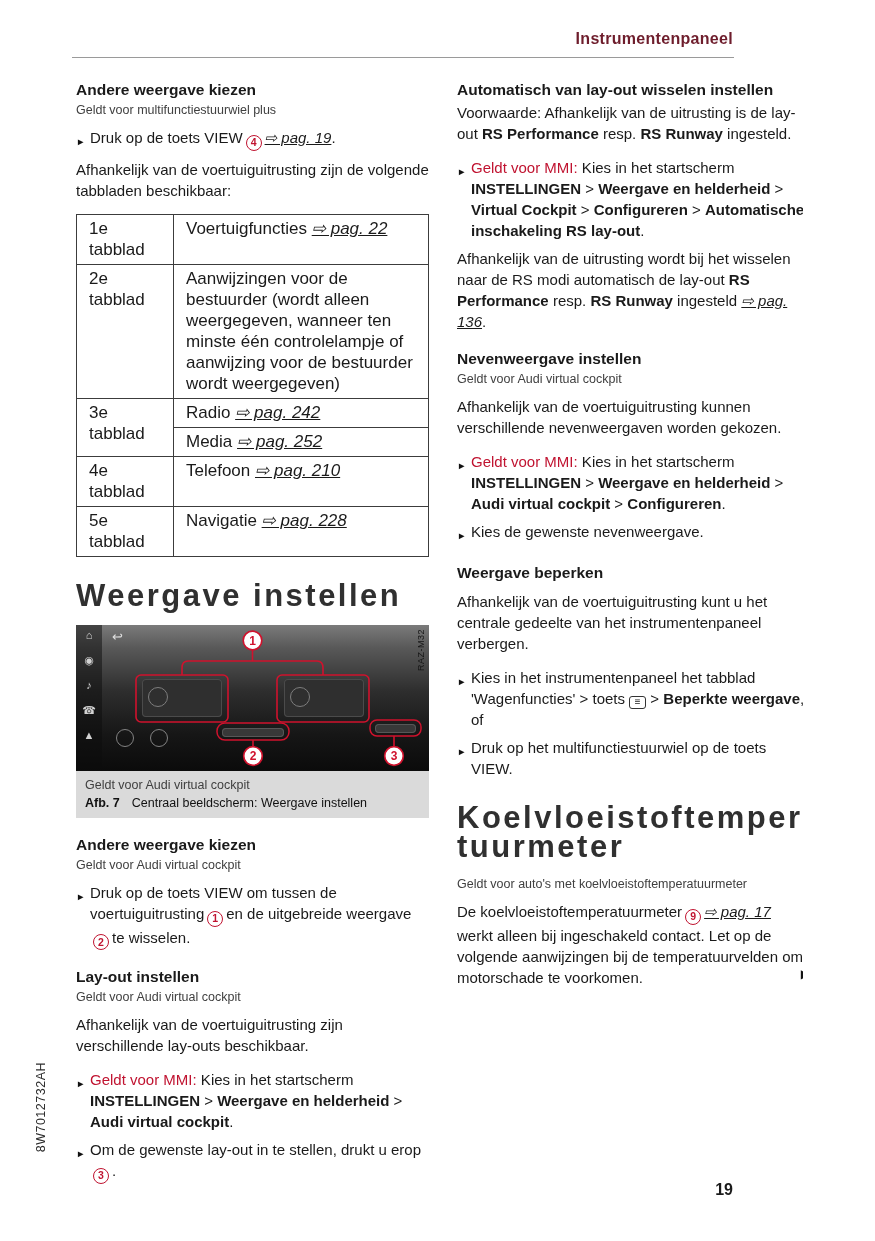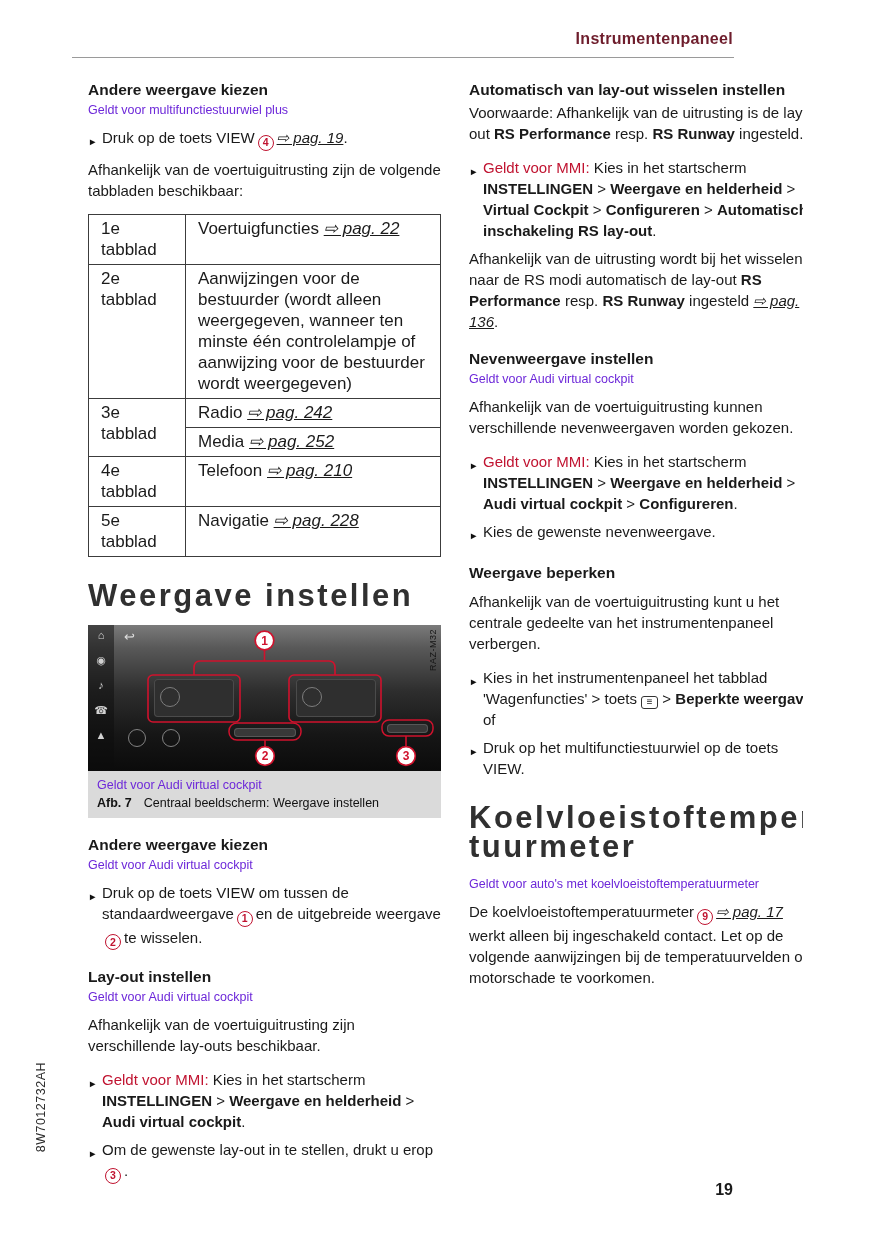--- a/index.html
+++ b/index.html
@@ -7,27 +7,27 @@
   .page {
     position:relative; width:803px; height:1241px; background:#fff;
     font-family:"Liberation Sans", sans-serif; color:#1a1a1a; overflow:hidden;
   }
   .chapter-header {
     position:absolute; top:30px; right:70px;
     font-size:16px; font-weight:bold; color:#6e1d2c; letter-spacing:.3px;
   }
   .header-rule { position:absolute; top:57px; left:72px; right:69px; border-top:1px solid #9a9a9a; }
   .columns {
-    position:absolute; top:80px; left:88px; width:734px;
+    position:absolute; top:80px; left:76px; width:734px;
     display:grid; grid-template-columns:353px 353px; column-gap:28px; align-items:start;
   }
   .col { width:353px; }
   .sec-title { font-size:15.5px; font-weight:bold; margin:17px 0 2px; line-height:20px; }
   .sec-title.first { margin-top:0; }
-  .applies { font-size:12.5px; color:#6d28d9; margin:0 0 9px; line-height:16px; }
+  .applies { font-size:12.5px; color:#404040; margin:0 0 9px; line-height:16px; }
   .para { font-size:15px; line-height:21px; margin:0 0 13px; }
   .bullet { display:flex; font-size:15px; line-height:21px; margin:0 0 7px; }
   .bullet .marker { flex:0 0 14px; width:14px; font-size:9.5px; padding-top:4px; color:#111; }
   .btext { flex:1; }
   .ref { font-style:italic;text-decoration:underline; }
   .red-inline { color:#c01330; }
   b { font-weight:bold; }
   .h1 {
     font-size:31px; font-weight:bold; letter-spacing:2.5px; color:#303030;
     margin:24px 0 15px; line-height:29px;
@@ -188,21 +188,21 @@
             <span class="cap-label">Afb. 7</span><span>Centraal beeldscherm: Weergave instellen</span>
           </div>
         </div>
       </div>
 
       <div class="sec-title">Andere weergave kiezen</div>
       <div class="applies">Geldt voor Audi virtual cockpit</div>
       <div class="bullet">
         <span class="marker">►</span>
         <span class="btext">
-          <span>Druk op de toets VIEW om tussen de standaardweergave</span><span class="badge">1</span><span>en de uitgebreide weergave</span><span class="badge">2</span><span>te wisselen.</span>
+          <span>Druk op de toets VIEW om tussen de voertuiguitrusting</span><span class="badge">1</span><span>en de uitgebreide weergave</span><span class="badge">2</span><span>te wisselen.</span>
         </span>
       </div>
 
       <div class="sec-title">Lay-out instellen</div>
       <div class="applies">Geldt voor Audi virtual cockpit</div>
       <div class="para">Afhankelijk van de voertuiguitrusting zijn verschillende lay-outs beschikbaar.</div>
       <div class="bullet">
         <span class="marker">►</span>
         <span class="btext">
           <span class="red-inline">Geldt voor MMI:</span><span> Kies in het startscherm </span><b>INSTELLINGEN</b><span> &gt; </span><b>Weergave en helderheid</b><span> &gt; </span><b>Audi virtual cockpit</b><span>.</span>

